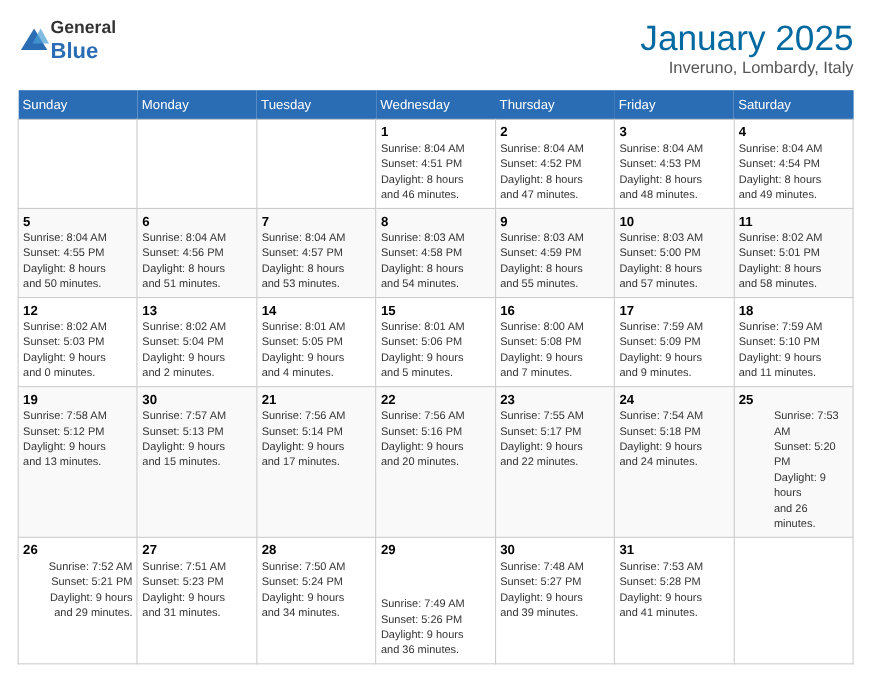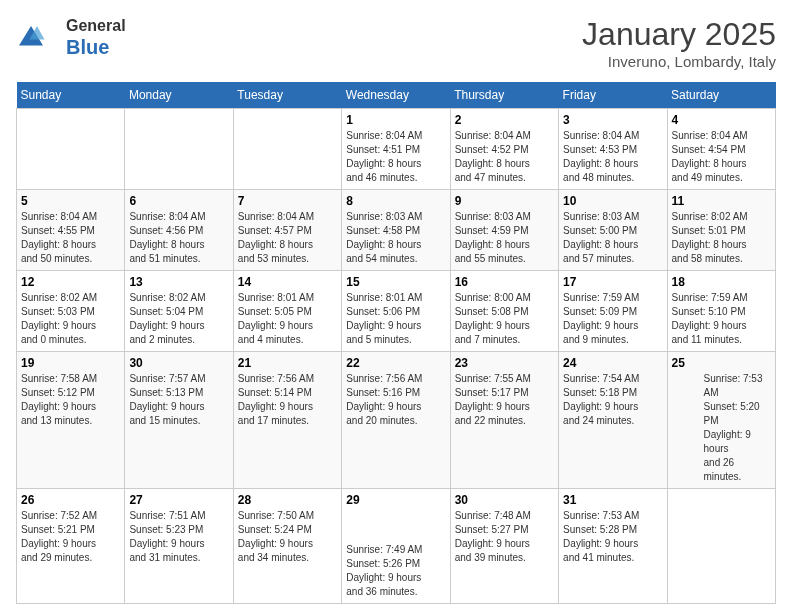--- a/index.html
+++ b/index.html
@@ -12,21 +12,21 @@
     }
     .header {
       display: flex;
       justify-content: space-between;
       align-items: flex-start;
       margin-bottom: 12px;
     }
     .logo {
       display: flex;
       align-items: center;
-      gap: 20px;
+      gap: 0;
     }
     .logo-text {
       display: flex;
       flex-direction: column;
       line-height: 1.2;
     }
     .logo-general {
       font-size: 16px;
       font-weight: bold;
       color: #333;
@@ -39,21 +39,21 @@
     .logo-icon {
       width: 30px;
       height: 30px;
     }
     .title-block {
       text-align: right;
     }
     .calendar-title {
       font-size: 32px;
       font-weight: normal;
-      color: #404040;
+      color: #0369a1;
     }
     .calendar-subtitle {
       font-size: 15px;
       color: #555;
     }
     table {
       width: 100%;
       border-collapse: collapse;
       font-size: 11px;
     }
@@ -307,21 +307,21 @@
           <div class="day-number">25</div>
           <div class="day-info" style="white-space: pre-line; margin-left: 32px;">Sunrise: 7:53 AM
 Sunset: 5:20 PM
 Daylight: 9 hours
 and 26 minutes.</div>
         </td>
       </tr>
       <tr>
         <td>
           <div class="day-number">26</div>
-          <div class="day-info" style="white-space: pre-line;">Sunrise: 7:52 AM
+          <div class="day-info" style="white-space: pre-line; text-align: right;">Sunrise: 7:52 AM
 Sunset: 5:21 PM
 Daylight: 9 hours
 and 29 minutes.</div>
         </td>
         <td>
           <div class="day-number">27</div>
           <div class="day-info" style="white-space: pre-line;">Sunrise: 7:51 AM
 Sunset: 5:23 PM
 Daylight: 9 hours
 and 31 minutes.</div>

